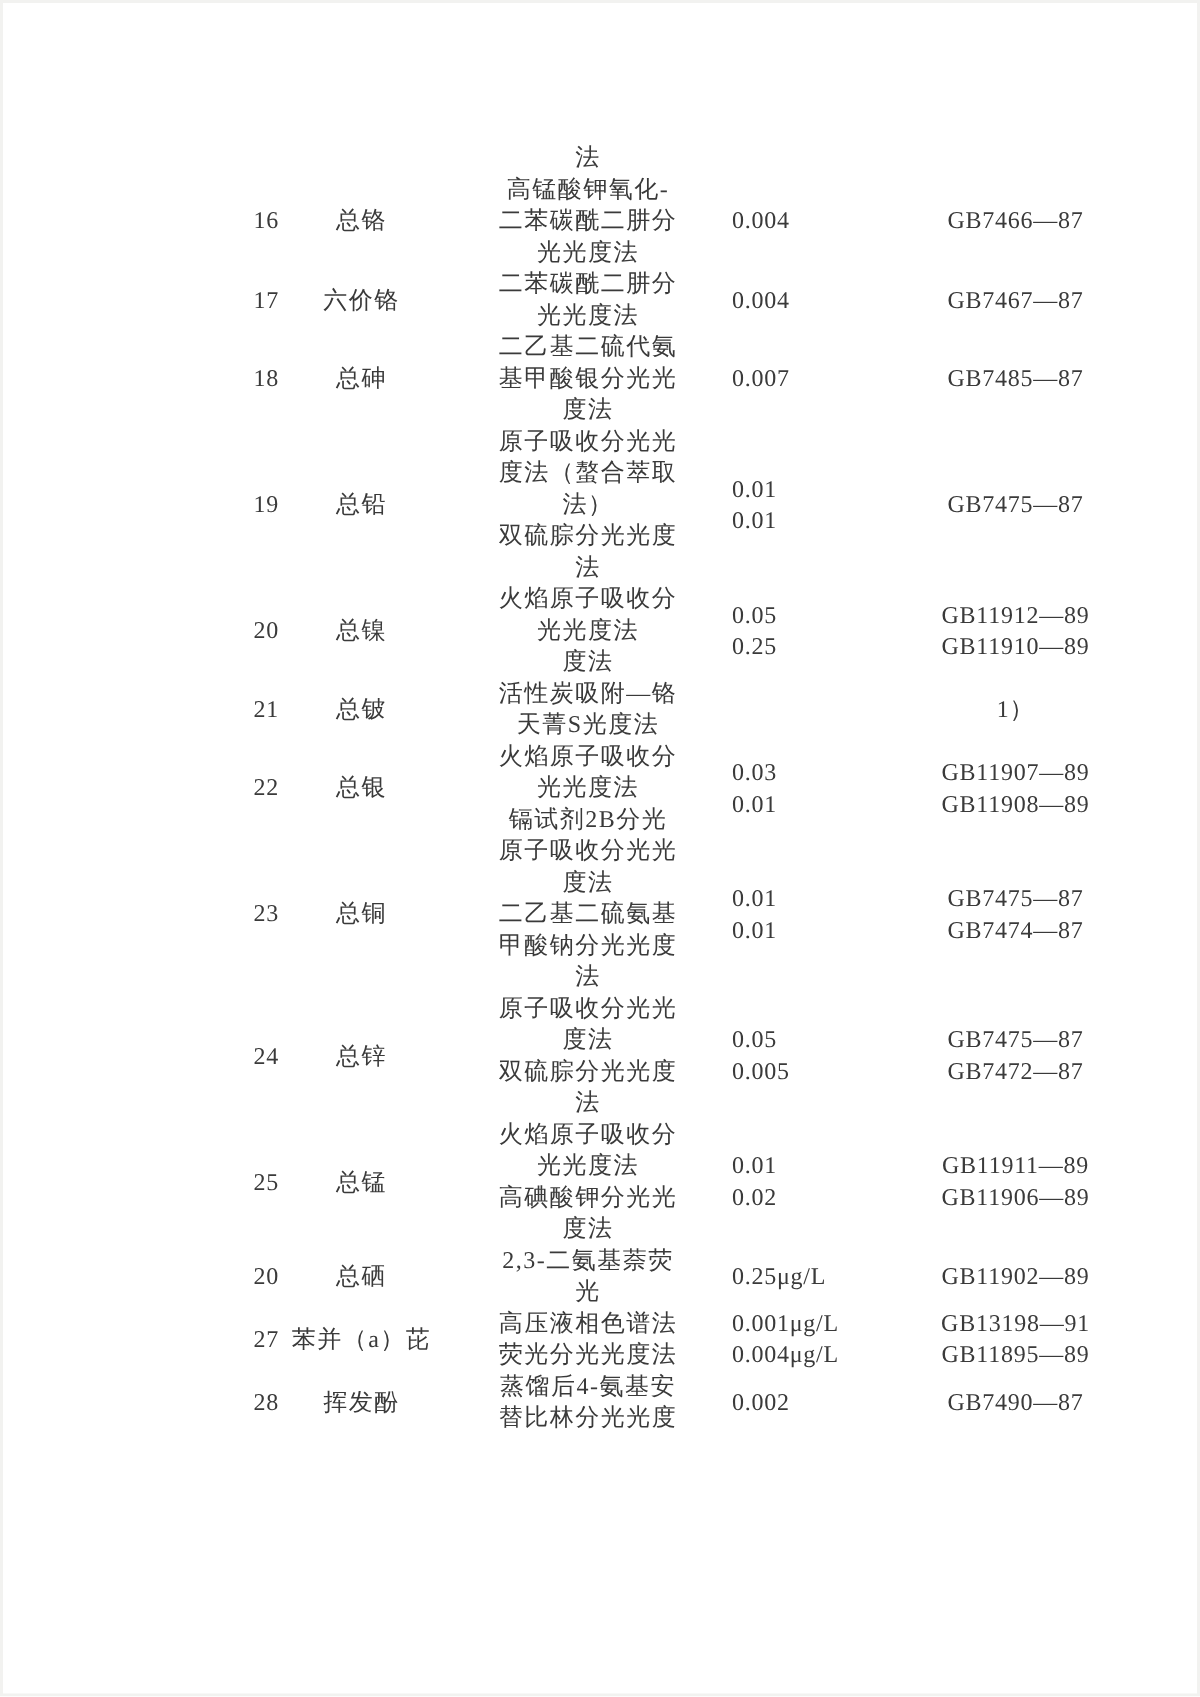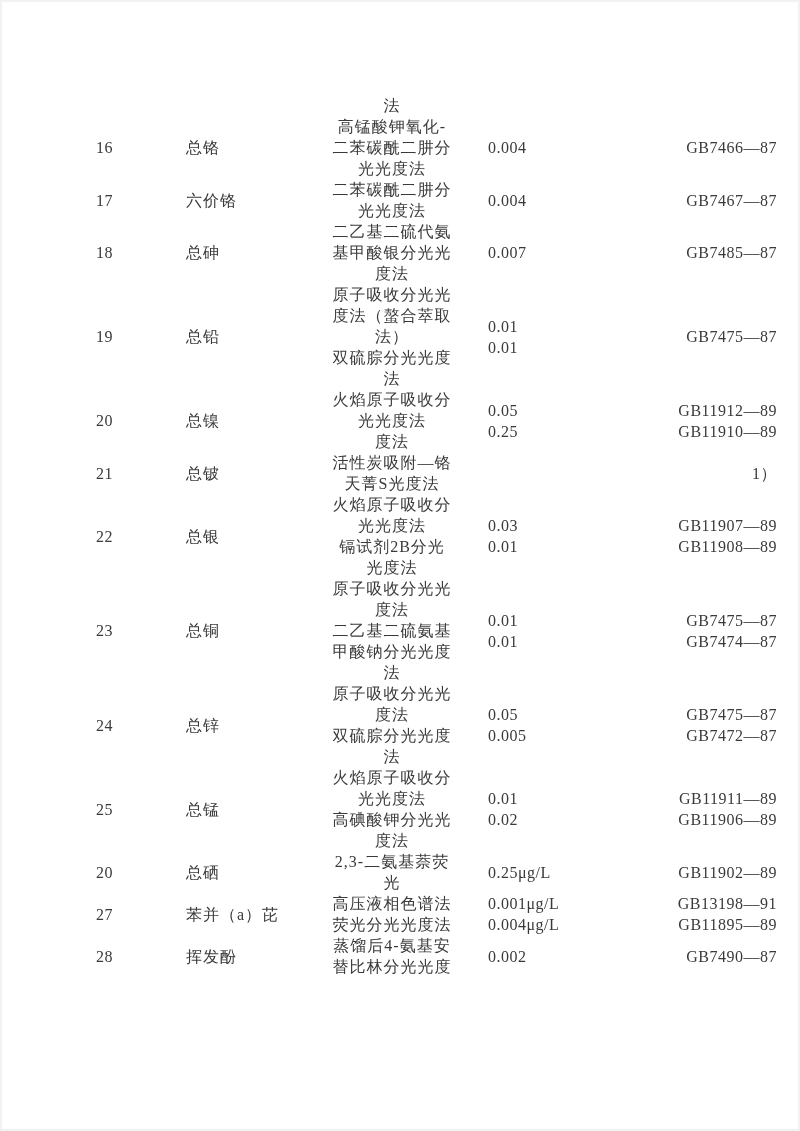--- a/index.html
+++ b/index.html
@@ -25,47 +25,47 @@
     left: 0;
     width: 800px;
   }
   .row {
     display: flex;
     align-items: center;
   }
   .c-no {
     margin-left: 96px;
     width: 90px;
-    text-align: left;
+    text-align: right;
     flex: 0 0 auto;
     letter-spacing: 0.5px;
   }
   .c-name {
     width: 110px;
-    text-align: left;
+    text-align: center;
     flex: 0 0 auto;
     letter-spacing: 1px;
   }
   .c-method {
     width: 192px;
     text-align: center;
     flex: 0 0 auto;
     letter-spacing: 1px;
   }
   .c-value {
     width: 72px;
     text-align: left;
     flex: 0 0 auto;
     white-space: nowrap;
     letter-spacing: 0.5px;
   }
   .c-gb {
     width: 200px;
     padding-left: 17px;
-    text-align: right;
+    text-align: center;
     flex: 0 0 auto;
     white-space: nowrap;
     letter-spacing: 0.5px;
   }
   .m-line, .v-line, .g-line {
     height: 21px;
   }
 </style>
 </head>
 <body>
@@ -172,21 +172,20 @@
           <div class="g-line">1）</div>
         </div>
       </div>
       <div class="row">
         <div class="c-no">22</div>
         <div class="c-name">总银</div>
         <div class="c-method">
           <div class="m-line">火焰原子吸收分</div>
           <div class="m-line">光光度法</div>
           <div class="m-line">镉试剂2B分光</div>
-          <div class="m-line">光度法</div>
         </div>
         <div class="c-value">
           <div class="v-line">0.03</div>
           <div class="v-line">0.01</div>
         </div>
         <div class="c-gb">
           <div class="g-line">GB11907—89</div>
           <div class="g-line">GB11908—89</div>
         </div>
       </div>

